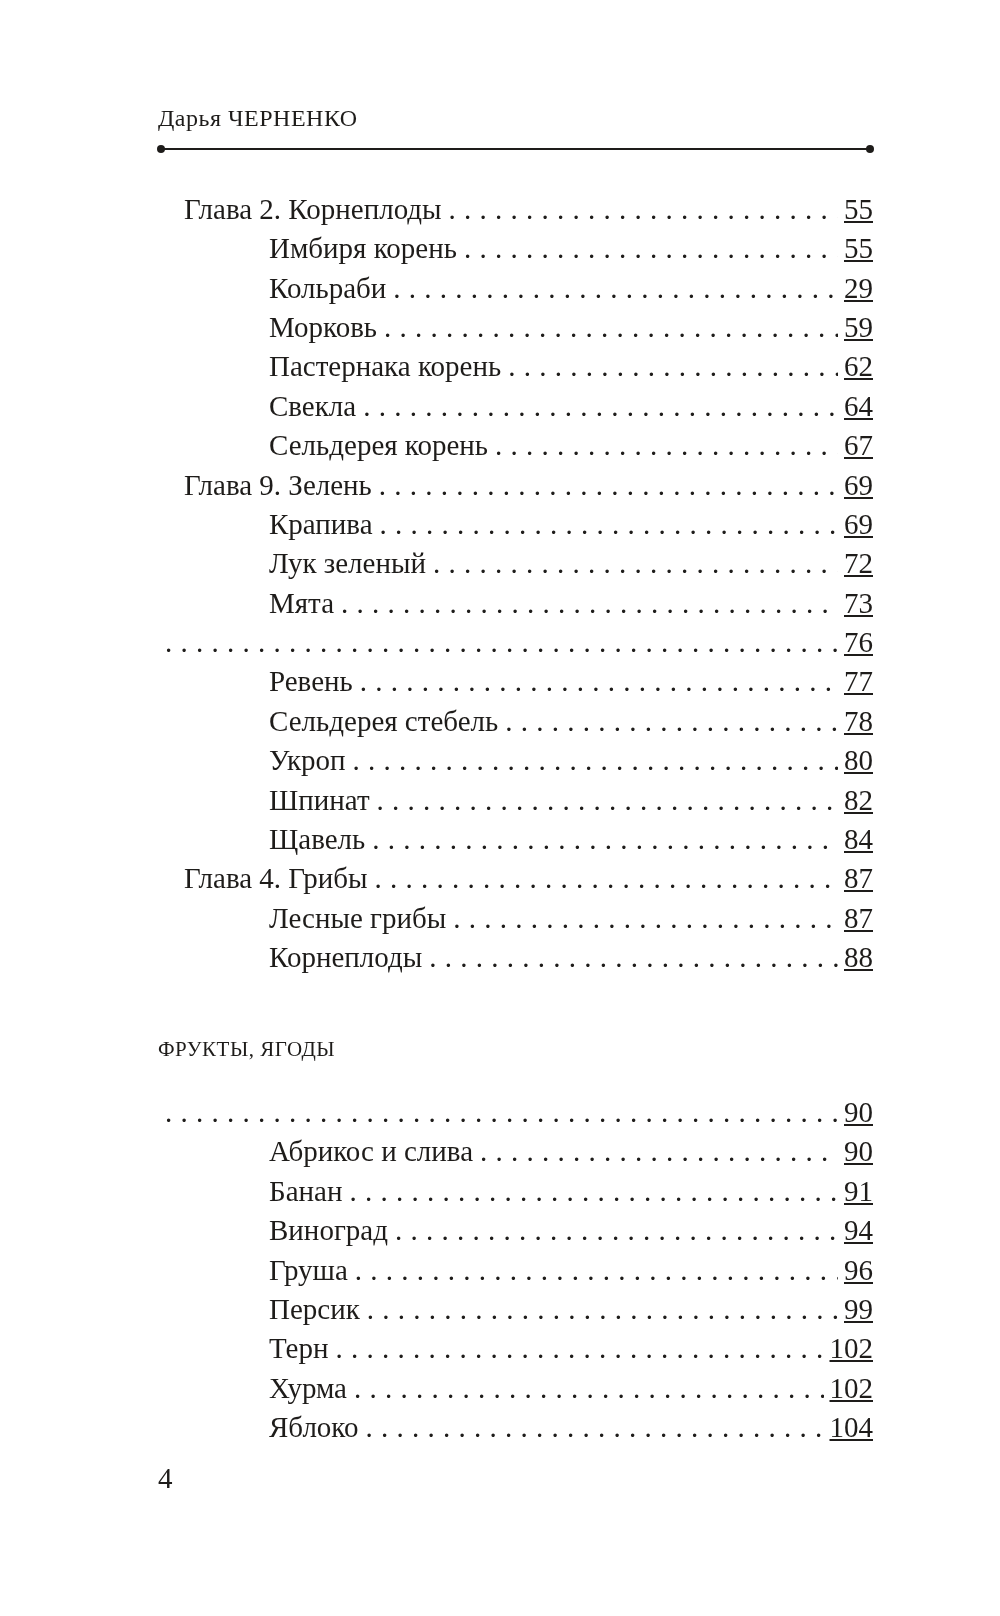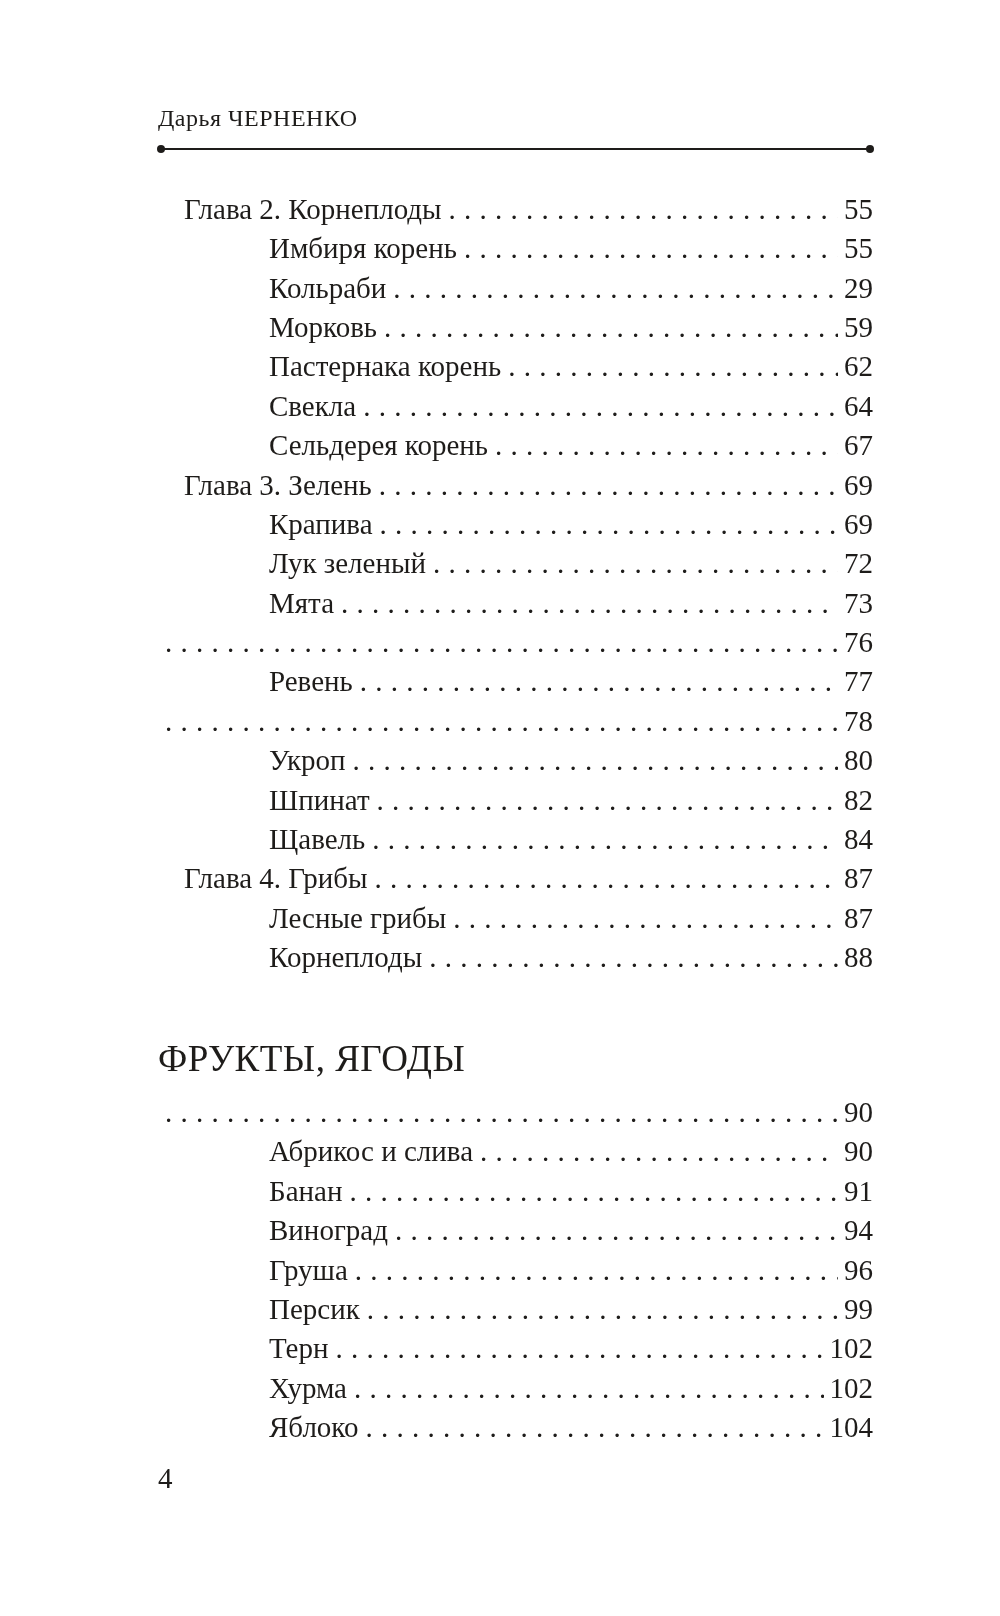--- a/index.html
+++ b/index.html
@@ -72,23 +72,24 @@
     min-width: 0;
     overflow: hidden;
     white-space: nowrap;
     margin-left: 7px;
     letter-spacing: 0.5px;
   }
   .toc-page {
     flex: none;
     margin-left: 6px;
     text-align: right;
+    text-decoration: underline;
   }
   .section-heading {
-    font-size: 37px;
+    font-size: 21px;
     height: 39.4px;
     margin-top: 56px;
     margin-bottom: 20px;
     letter-spacing: 0.5px;
   }
   .folio {
     position: absolute;
     left: 158px;
     top: 1462px;
     font-size: 29px;
@@ -134,21 +135,21 @@
           <span class="toc-title">Свекла</span>
           <span class="toc-dots">. . . . . . . . . . . . . . . . . . . . . . . . . . . . . . . . . . . . . . . . . . . . . . . . . . . . . . . . . . . . . . . . . . . . . . . . . . . . . . . . </span>
           <span class="toc-page">64</span>
         </div>
         <div class="toc-row entry">
           <span class="toc-title">Сельдерея корень</span>
           <span class="toc-dots">. . . . . . . . . . . . . . . . . . . . . . . . . . . . . . . . . . . . . . . . . . . . . . . . . . . . . . . . . . . . . . . . . . . . . . . . . . . . . . . . </span>
           <span class="toc-page">67</span>
         </div>
         <div class="toc-row chapter">
-          <span class="toc-title">Глава 3. Зелень</span>
+          <span class="toc-title">Глава 9. Зелень</span>
           <span class="toc-dots">. . . . . . . . . . . . . . . . . . . . . . . . . . . . . . . . . . . . . . . . . . . . . . . . . . . . . . . . . . . . . . . . . . . . . . . . . . . . . . . . </span>
           <span class="toc-page">69</span>
         </div>
         <div class="toc-row entry">
           <span class="toc-title">Крапива</span>
           <span class="toc-dots">. . . . . . . . . . . . . . . . . . . . . . . . . . . . . . . . . . . . . . . . . . . . . . . . . . . . . . . . . . . . . . . . . . . . . . . . . . . . . . . . </span>
           <span class="toc-page">69</span>
         </div>
         <div class="toc-row entry">
           <span class="toc-title">Лук зеленый</span>
@@ -163,20 +164,21 @@
         <div class="toc-row entry">
           <span class="toc-dots">. . . . . . . . . . . . . . . . . . . . . . . . . . . . . . . . . . . . . . . . . . . . . . . . . . . . . . . . . . . . . . . . . . . . . . . . . . . . . . . . </span>
           <span class="toc-page">76</span>
         </div>
         <div class="toc-row entry">
           <span class="toc-title">Ревень</span>
           <span class="toc-dots">. . . . . . . . . . . . . . . . . . . . . . . . . . . . . . . . . . . . . . . . . . . . . . . . . . . . . . . . . . . . . . . . . . . . . . . . . . . . . . . . </span>
           <span class="toc-page">77</span>
         </div>
         <div class="toc-row entry">
+          <span class="toc-title">Сельдерея стебель</span>
           <span class="toc-dots">. . . . . . . . . . . . . . . . . . . . . . . . . . . . . . . . . . . . . . . . . . . . . . . . . . . . . . . . . . . . . . . . . . . . . . . . . . . . . . . . </span>
           <span class="toc-page">78</span>
         </div>
         <div class="toc-row entry">
           <span class="toc-title">Укроп</span>
           <span class="toc-dots">. . . . . . . . . . . . . . . . . . . . . . . . . . . . . . . . . . . . . . . . . . . . . . . . . . . . . . . . . . . . . . . . . . . . . . . . . . . . . . . . </span>
           <span class="toc-page">80</span>
         </div>
         <div class="toc-row entry">
           <span class="toc-title">Шпинат</span>

